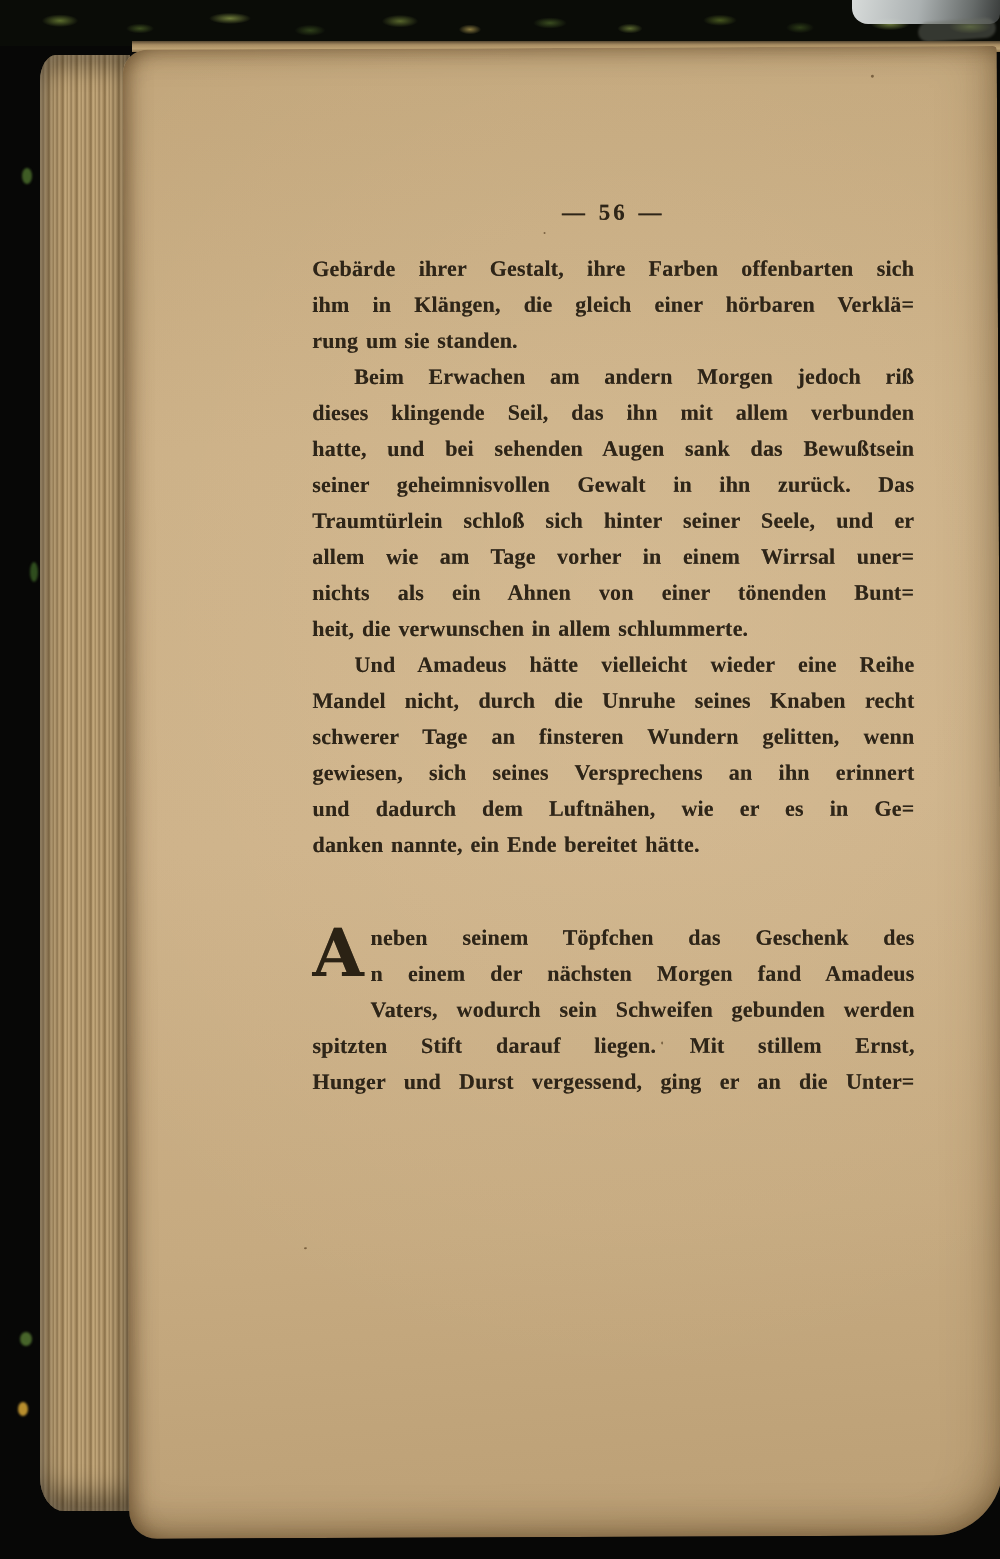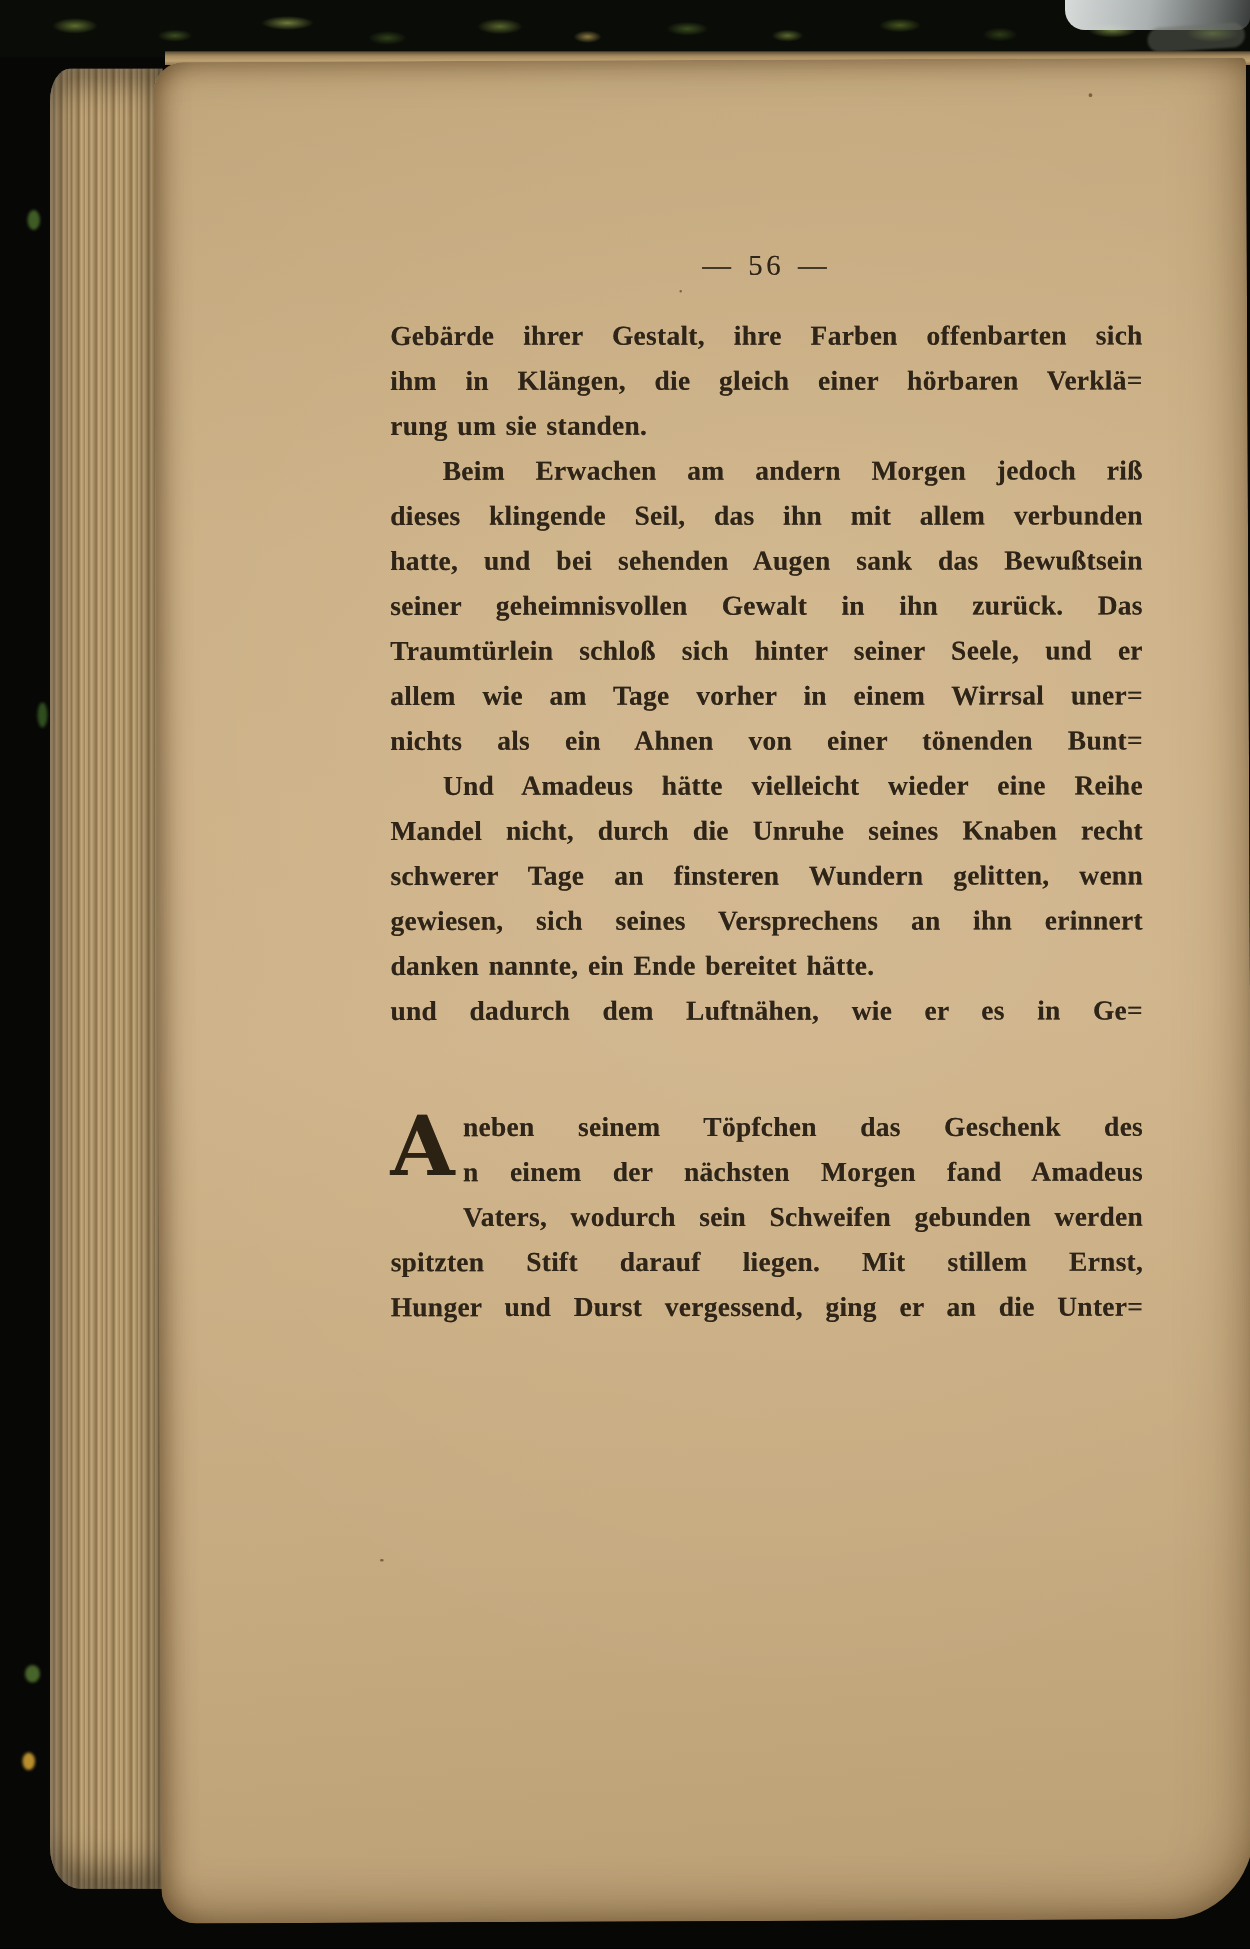--- a/index.html
+++ b/index.html
@@ -70,21 +70,21 @@
   
   .text-area {
     position:absolute; left:187px; top:152px; width:602px;
     transform:rotate(0.22deg);
     color:#2e2518; font-size:22px; font-weight:bold;
     line-height:36px; letter-spacing:.2px; word-spacing:2px;
     text-shadow:0 0 .5px rgba(46,37,24,.55);
   }
   .page-number {
     text-align:center; font-size:23px; line-height:26px;
-    letter-spacing:3px; margin-bottom:25px; font-weight:normal;
+    letter-spacing:3px; margin-bottom:25px; font-weight:bold;
   }
   .tl { text-align:justify; text-align-last:justify; }
   .tl.end { text-align-last:left; }
   .tl.indent { text-indent:42px; }
   .section2 { margin-top:57px; }
   .dropcap {
     float:left; width:50px; height:72px; margin:2px 8px 0 0;
     font-size:66px; line-height:62px; font-weight:bold; color:#2b2214;
     font-family:"DejaVu Serif",serif;
   }
@@ -125,29 +125,30 @@
       </div>
 
       <div class="para">
         <div class="tl indent">Beim Erwachen am andern Morgen jedoch riß</div>
         <div class="tl">dieses klingende Seil, das ihn mit allem verbunden</div>
         <div class="tl">hatte, und bei sehenden Augen sank das Bewußtsein</div>
         <div class="tl">seiner geheimnisvollen Gewalt in ihn zurück. Das</div>
         <div class="tl">Traumtürlein schloß sich hinter seiner Seele, und er</div>
         <div class="tl">allem wie am Tage vorher in einem Wirrsal uner=</div>
         <div class="tl">nichts als ein Ahnen von einer tönenden Bunt=</div>
+        <div class="tl end">heit, die verwunschen in allem schlummerte.</div>
       </div>
 
       <div class="para">
         <div class="tl indent">Und Amadeus hätte vielleicht wieder eine Reihe</div>
         <div class="tl">Mandel nicht, durch die Unruhe seines Knaben recht</div>
         <div class="tl">schwerer Tage an finsteren Wundern gelitten, wenn</div>
         <div class="tl">gewiesen, sich seines Versprechens an ihn erinnert</div>
+        <div class="tl">und dadurch dem Luftnähen, wie er es in Ge=</div>
         <div class="tl end">danken nannte, ein Ende bereitet hätte.</div>
-        <div class="tl">und dadurch dem Luftnähen, wie er es in Ge=</div>
       </div>
 
       <div class="section2">
         <div class="dropcap">A</div>
         <div class="tl">neben seinem Töpfchen das Geschenk des</div>
         <div class="tl">n einem der nächsten Morgen fand Amadeus</div>
         <div class="tl">Vaters, wodurch sein Schweifen gebunden werden</div>
         <div class="tl">spitzten Stift darauf liegen. Mit stillem Ernst,</div>
         <div class="tl">Hunger und Durst vergessend, ging er an die Unter=</div>
       </div>

